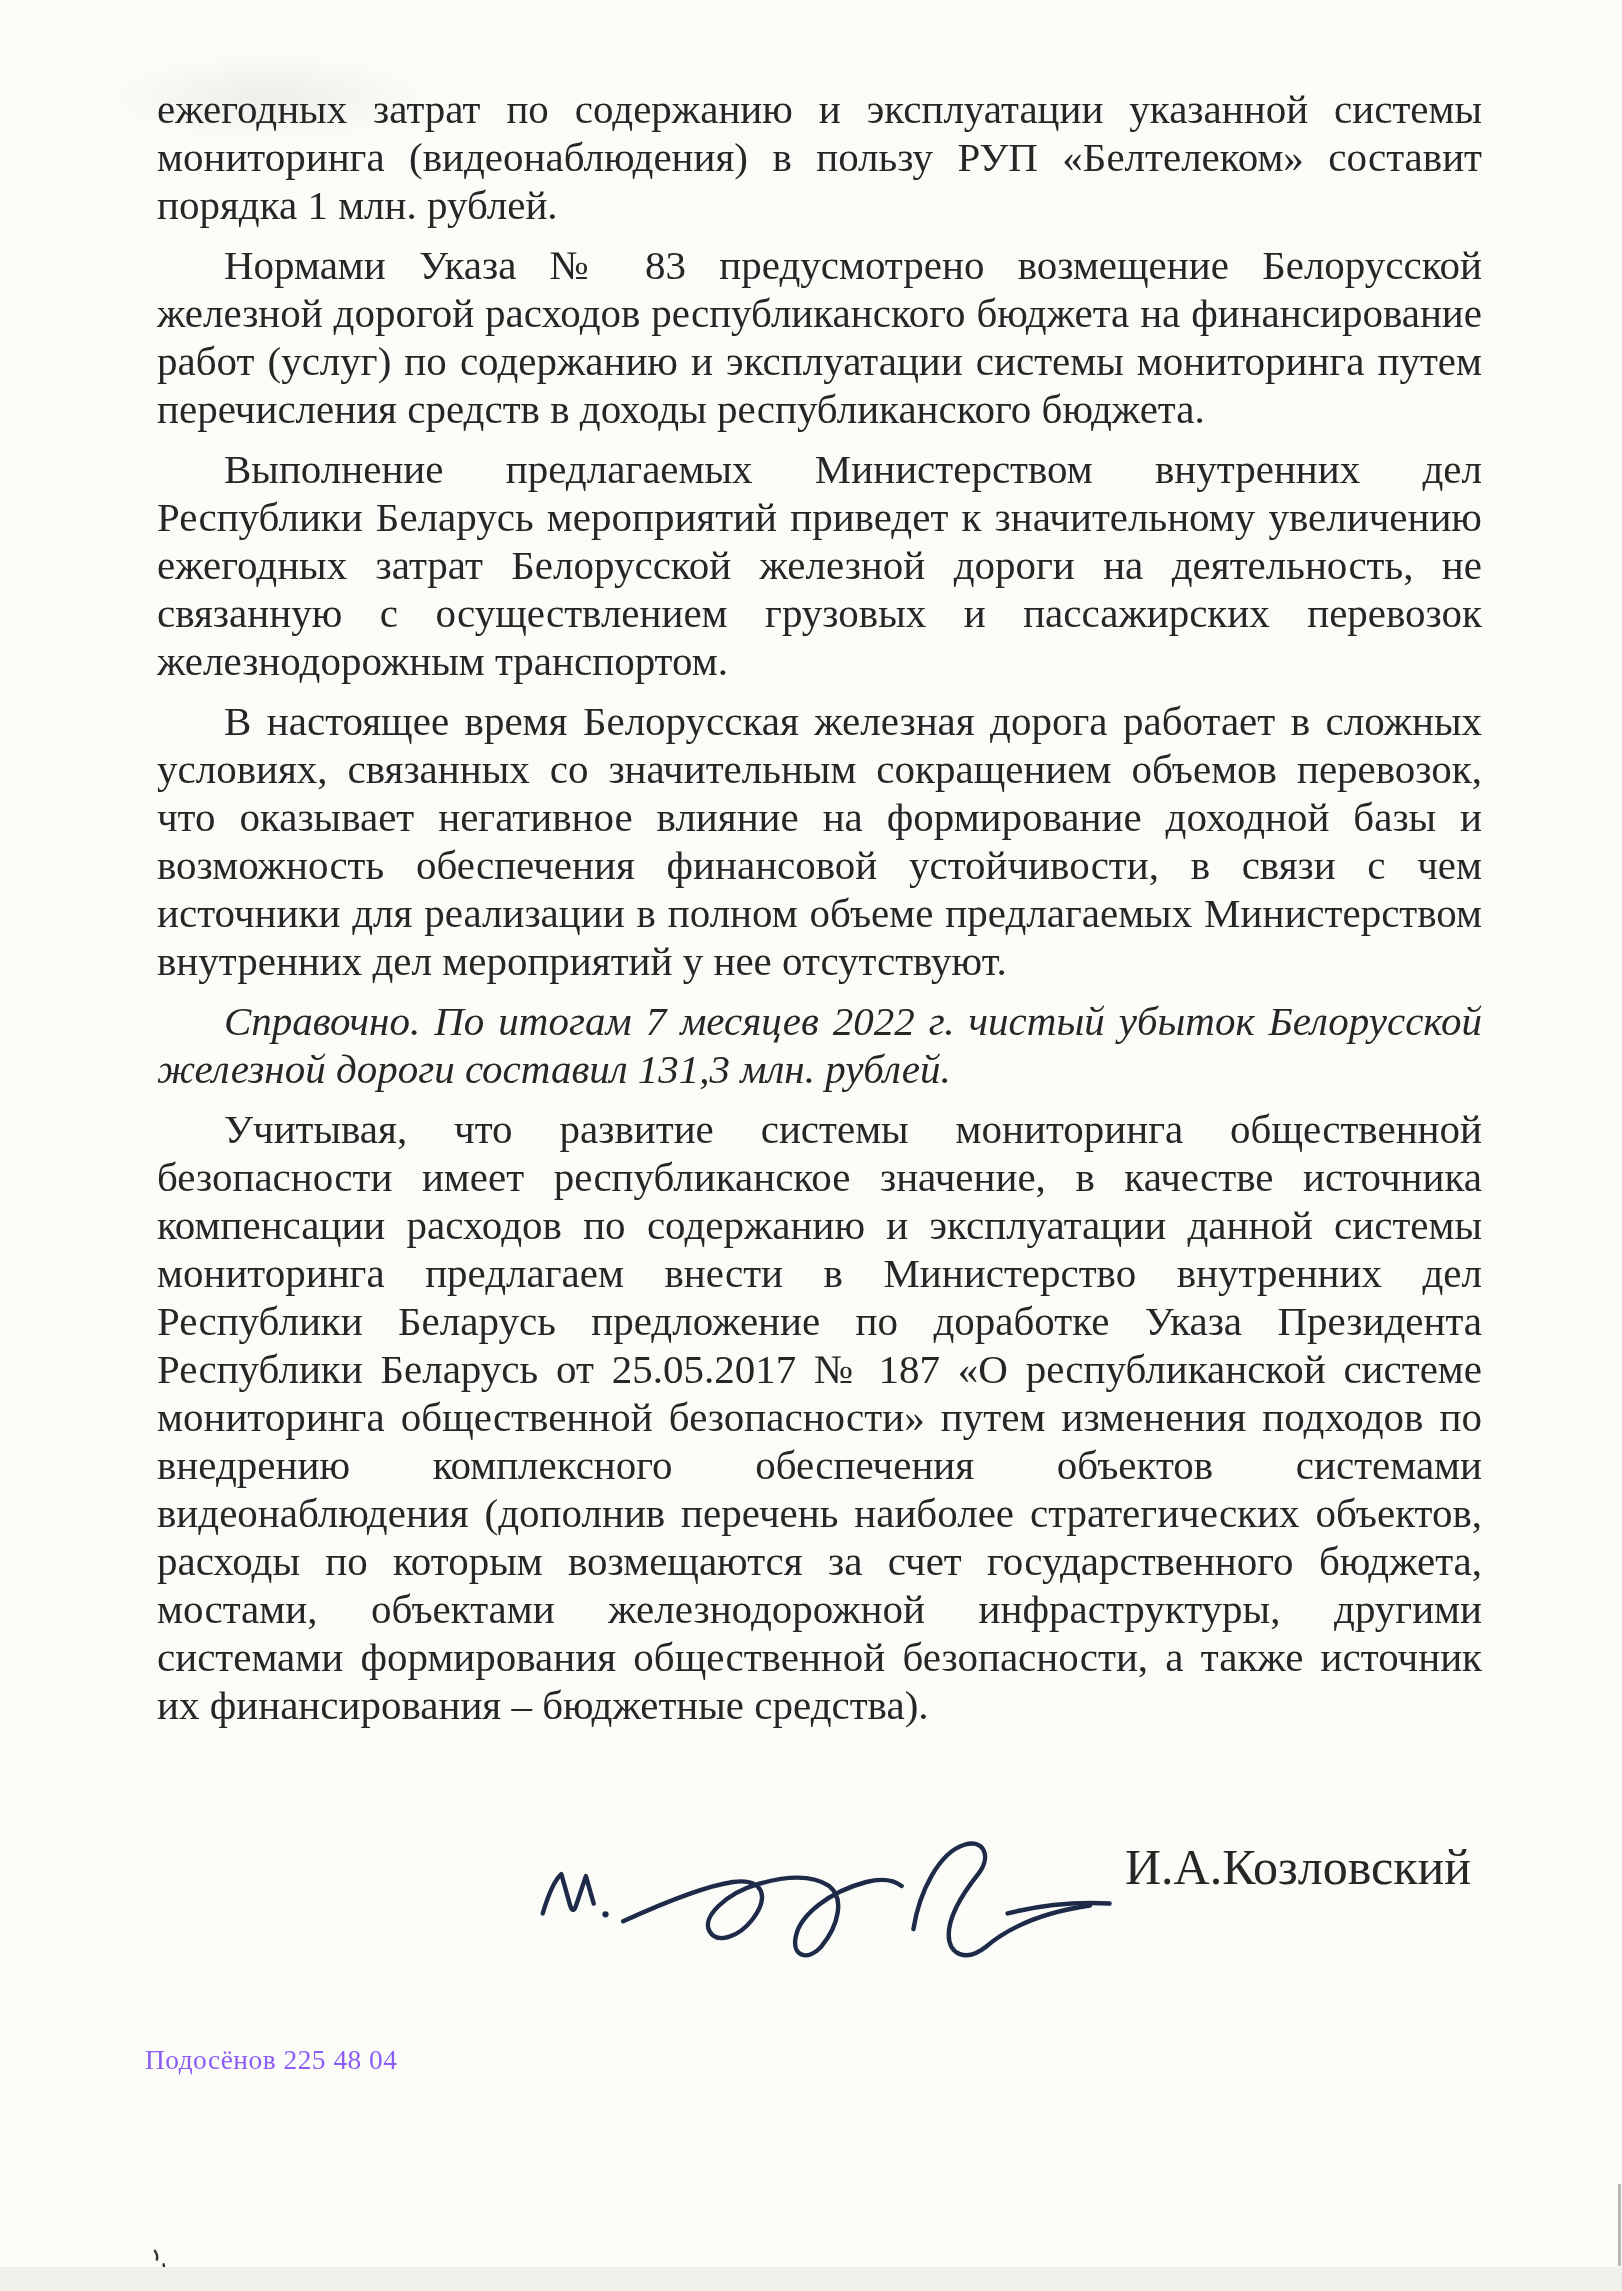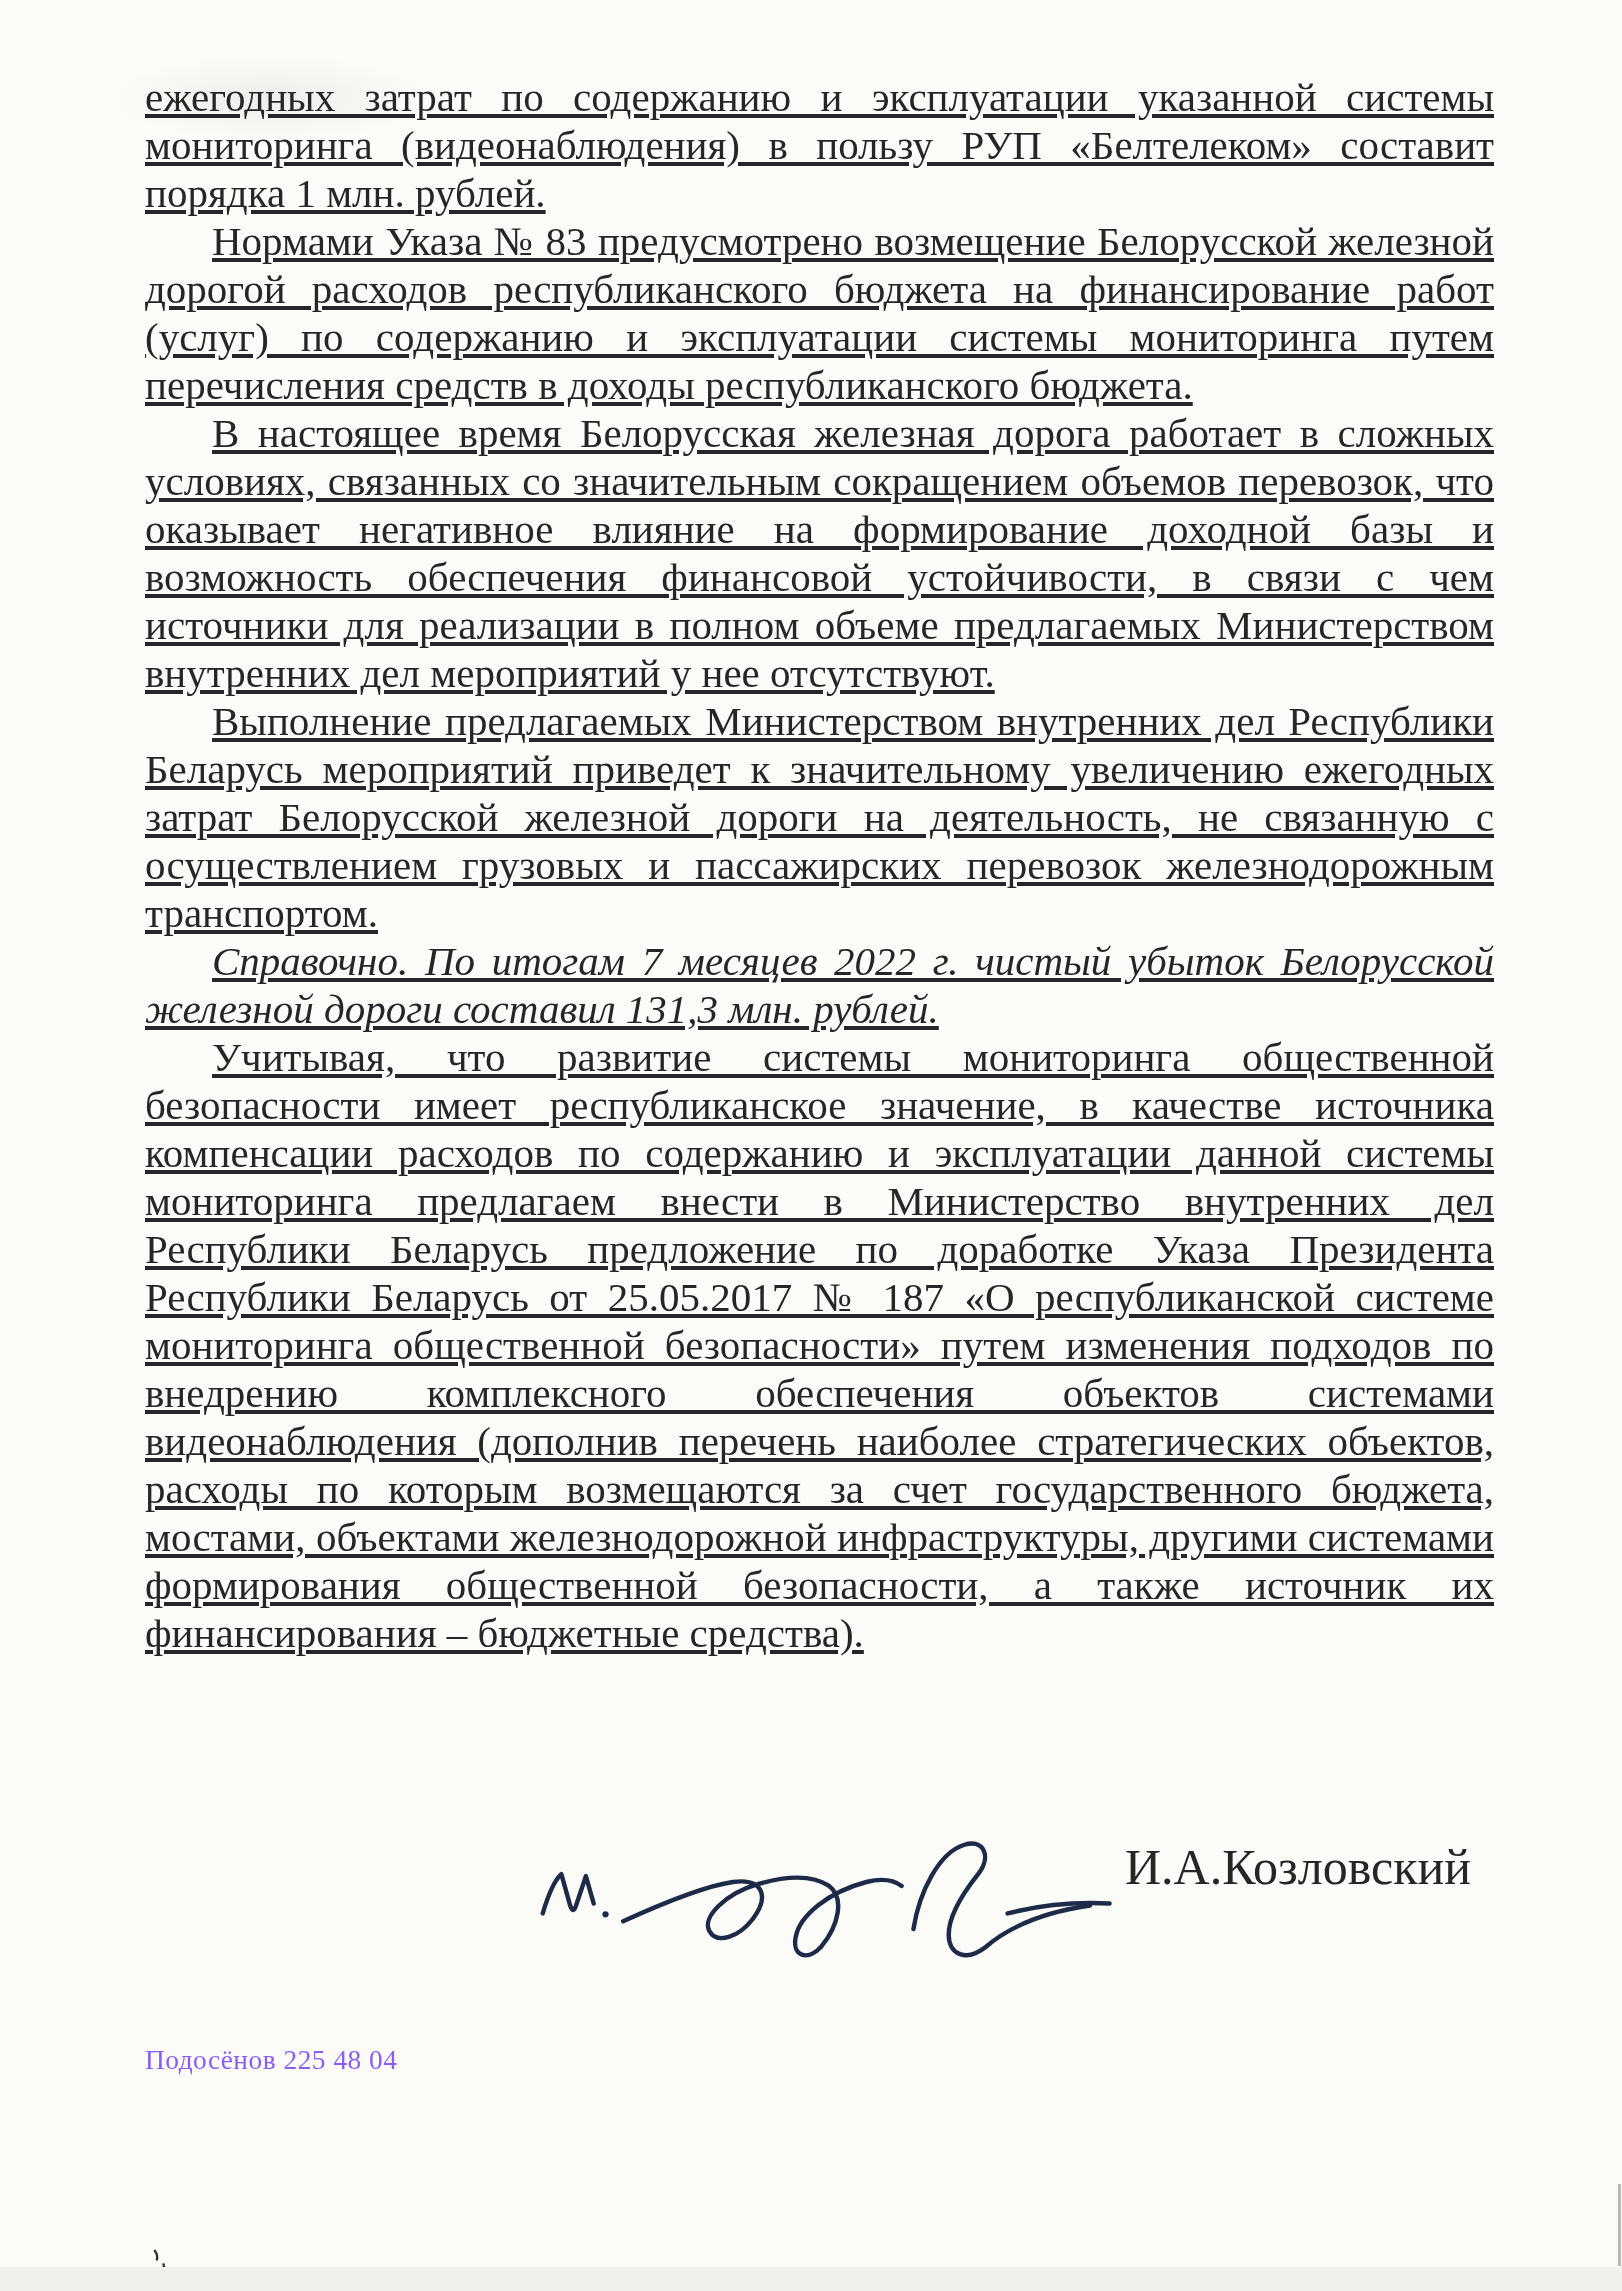--- a/index.html
+++ b/index.html
@@ -28,21 +28,21 @@
   }
   .body-text {
     position: absolute;
     left: 145px;
     top: 73px;
     width: 1349px;
     font-size: 41px;
     line-height: 48px;
     text-align: justify;
   }
-  .para { margin: 0; text-indent: 67px; text-decoration: underline; }
+  .para { margin: 12px; text-indent: 67px; }
   .para.no-indent { text-indent: 0; }
   .para.italic { font-style: italic; }
   .signature-row {
     position: absolute;
     left: 145px;
     top: 1811px;
     width: 1349px;
     height: 216px;
   }
   .sig-title { font-size: 40px; line-height: 47px; white-space: nowrap; }
@@ -60,22 +60,22 @@
 </head>
 <body>
 
 <div class="page">
 
   <div class="smudge-top"></div>
 
   <div class="body-text">
     <p class="para no-indent">ежегодных затрат по содержанию и эксплуатации указанной системы мониторинга (видеонаблюдения) в пользу РУП «Белтелеком» составит порядка 1 млн. рублей.</p>
     <p class="para">Нормами Указа № 83 предусмотрено возмещение Белорусской железной дорогой расходов республиканского бюджета на финансирование работ (услуг) по содержанию и эксплуатации системы мониторинга путем перечисления средств в доходы республиканского бюджета.</p>
+    <p class="para">Выполнение предлагаемых Министерством внутренних дел Республики Беларусь мероприятий приведет к значительному увеличению ежегодных затрат Белорусской железной дороги на деятельность, не связанную с осуществлением грузовых и пассажирских перевозок железнодорожным транспортом.</p>
     <p class="para">В настоящее время Белорусская железная дорога работает в сложных условиях, связанных со значительным сокращением объемов перевозок, что оказывает негативное влияние на формирование доходной базы и возможность обеспечения финансовой устойчивости, в связи с чем источники для реализации в полном объеме предлагаемых Министерством внутренних дел мероприятий у нее отсутствуют.</p>
-    <p class="para">Выполнение предлагаемых Министерством внутренних дел Республики Беларусь мероприятий приведет к значительному увеличению ежегодных затрат Белорусской железной дороги на деятельность, не связанную с осуществлением грузовых и пассажирских перевозок железнодорожным транспортом.</p>
     <p class="para italic">Справочно. По итогам 7 месяцев 2022 г. чистый убыток Белорусской железной дороги составил 131,3 млн. рублей.</p>
     <p class="para">Учитывая, что развитие системы мониторинга общественной безопасности имеет республиканское значение, в качестве источника компенсации расходов по содержанию и эксплуатации данной системы мониторинга предлагаем внести в Министерство внутренних дел Республики Беларусь предложение по доработке Указа Президента Республики Беларусь от 25.05.2017 № 187 «О республиканской системе мониторинга общественной безопасности» путем изменения подходов по внедрению комплексного обеспечения объектов системами видеонаблюдения (дополнив перечень наиболее стратегических объектов, расходы по которым возмещаются за счет государственного бюджета, мостами, объектами железнодорожной инфраструктуры, другими системами формирования общественной безопасности, а также источник их финансирования – бюджетные средства).</p>
   </div>
 
   <div class="signature-row">
     <svg class="sig-svg" viewBox="0 0 620 160" fill="none" stroke="#1d2a48" stroke-width="4.5" stroke-linecap="round" stroke-linejoin="round">
       <path d="M 14,86 C 20,66 26,52 33,46 L 42,78 C 44,84 46,84 48,78 L 58,48 L 66,76"></path>
       <circle cx="78" cy="87" r="3.2" fill="#1d2a48" stroke="none"></circle>
       <path d="M 96,94 C 140,74 180,58 208,54 C 238,50 246,68 228,92 C 214,110 192,118 184,104 C 176,90 200,66 234,56 C 262,48 288,46 306,58 C 322,70 316,98 298,120 C 284,135 268,130 272,110 C 276,88 306,64 344,54 C 360,50 372,52 380,58"></path>
       <path d="M 392,102 C 398,64 418,24 444,16 C 464,10 472,28 458,46 C 442,66 428,88 428,108 C 428,128 446,136 466,120 C 492,98 530,84 572,78"></path>

